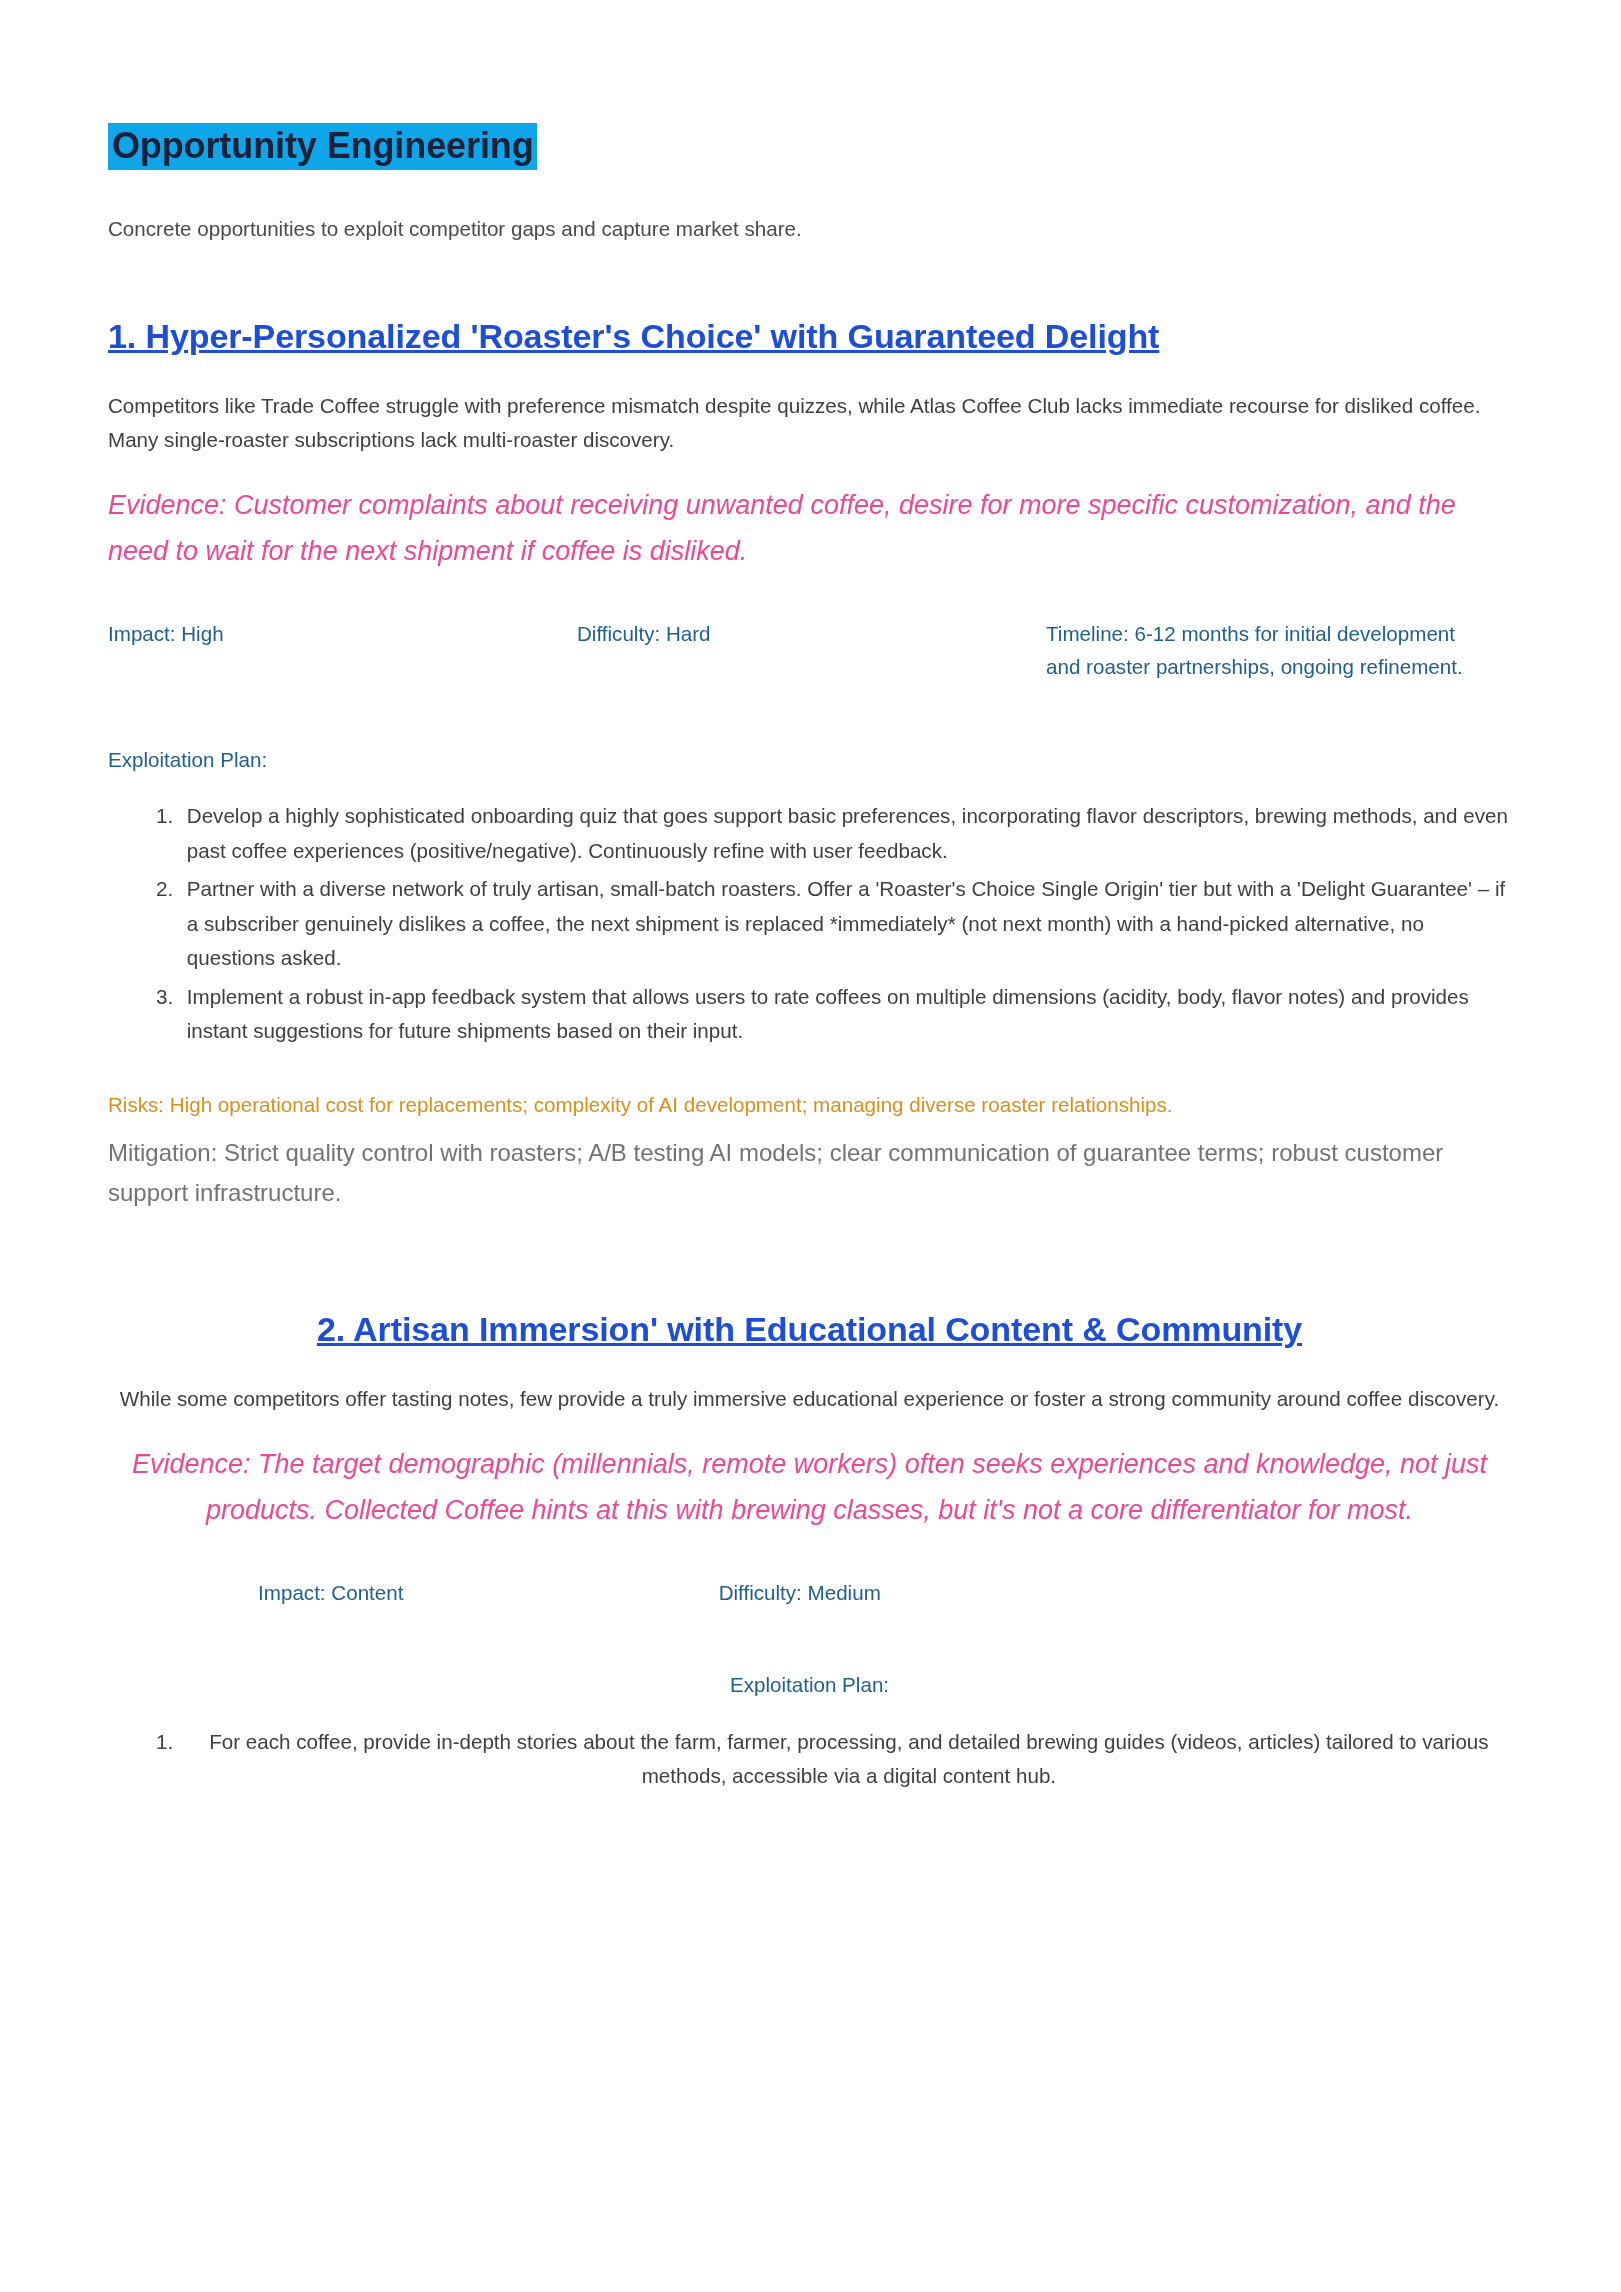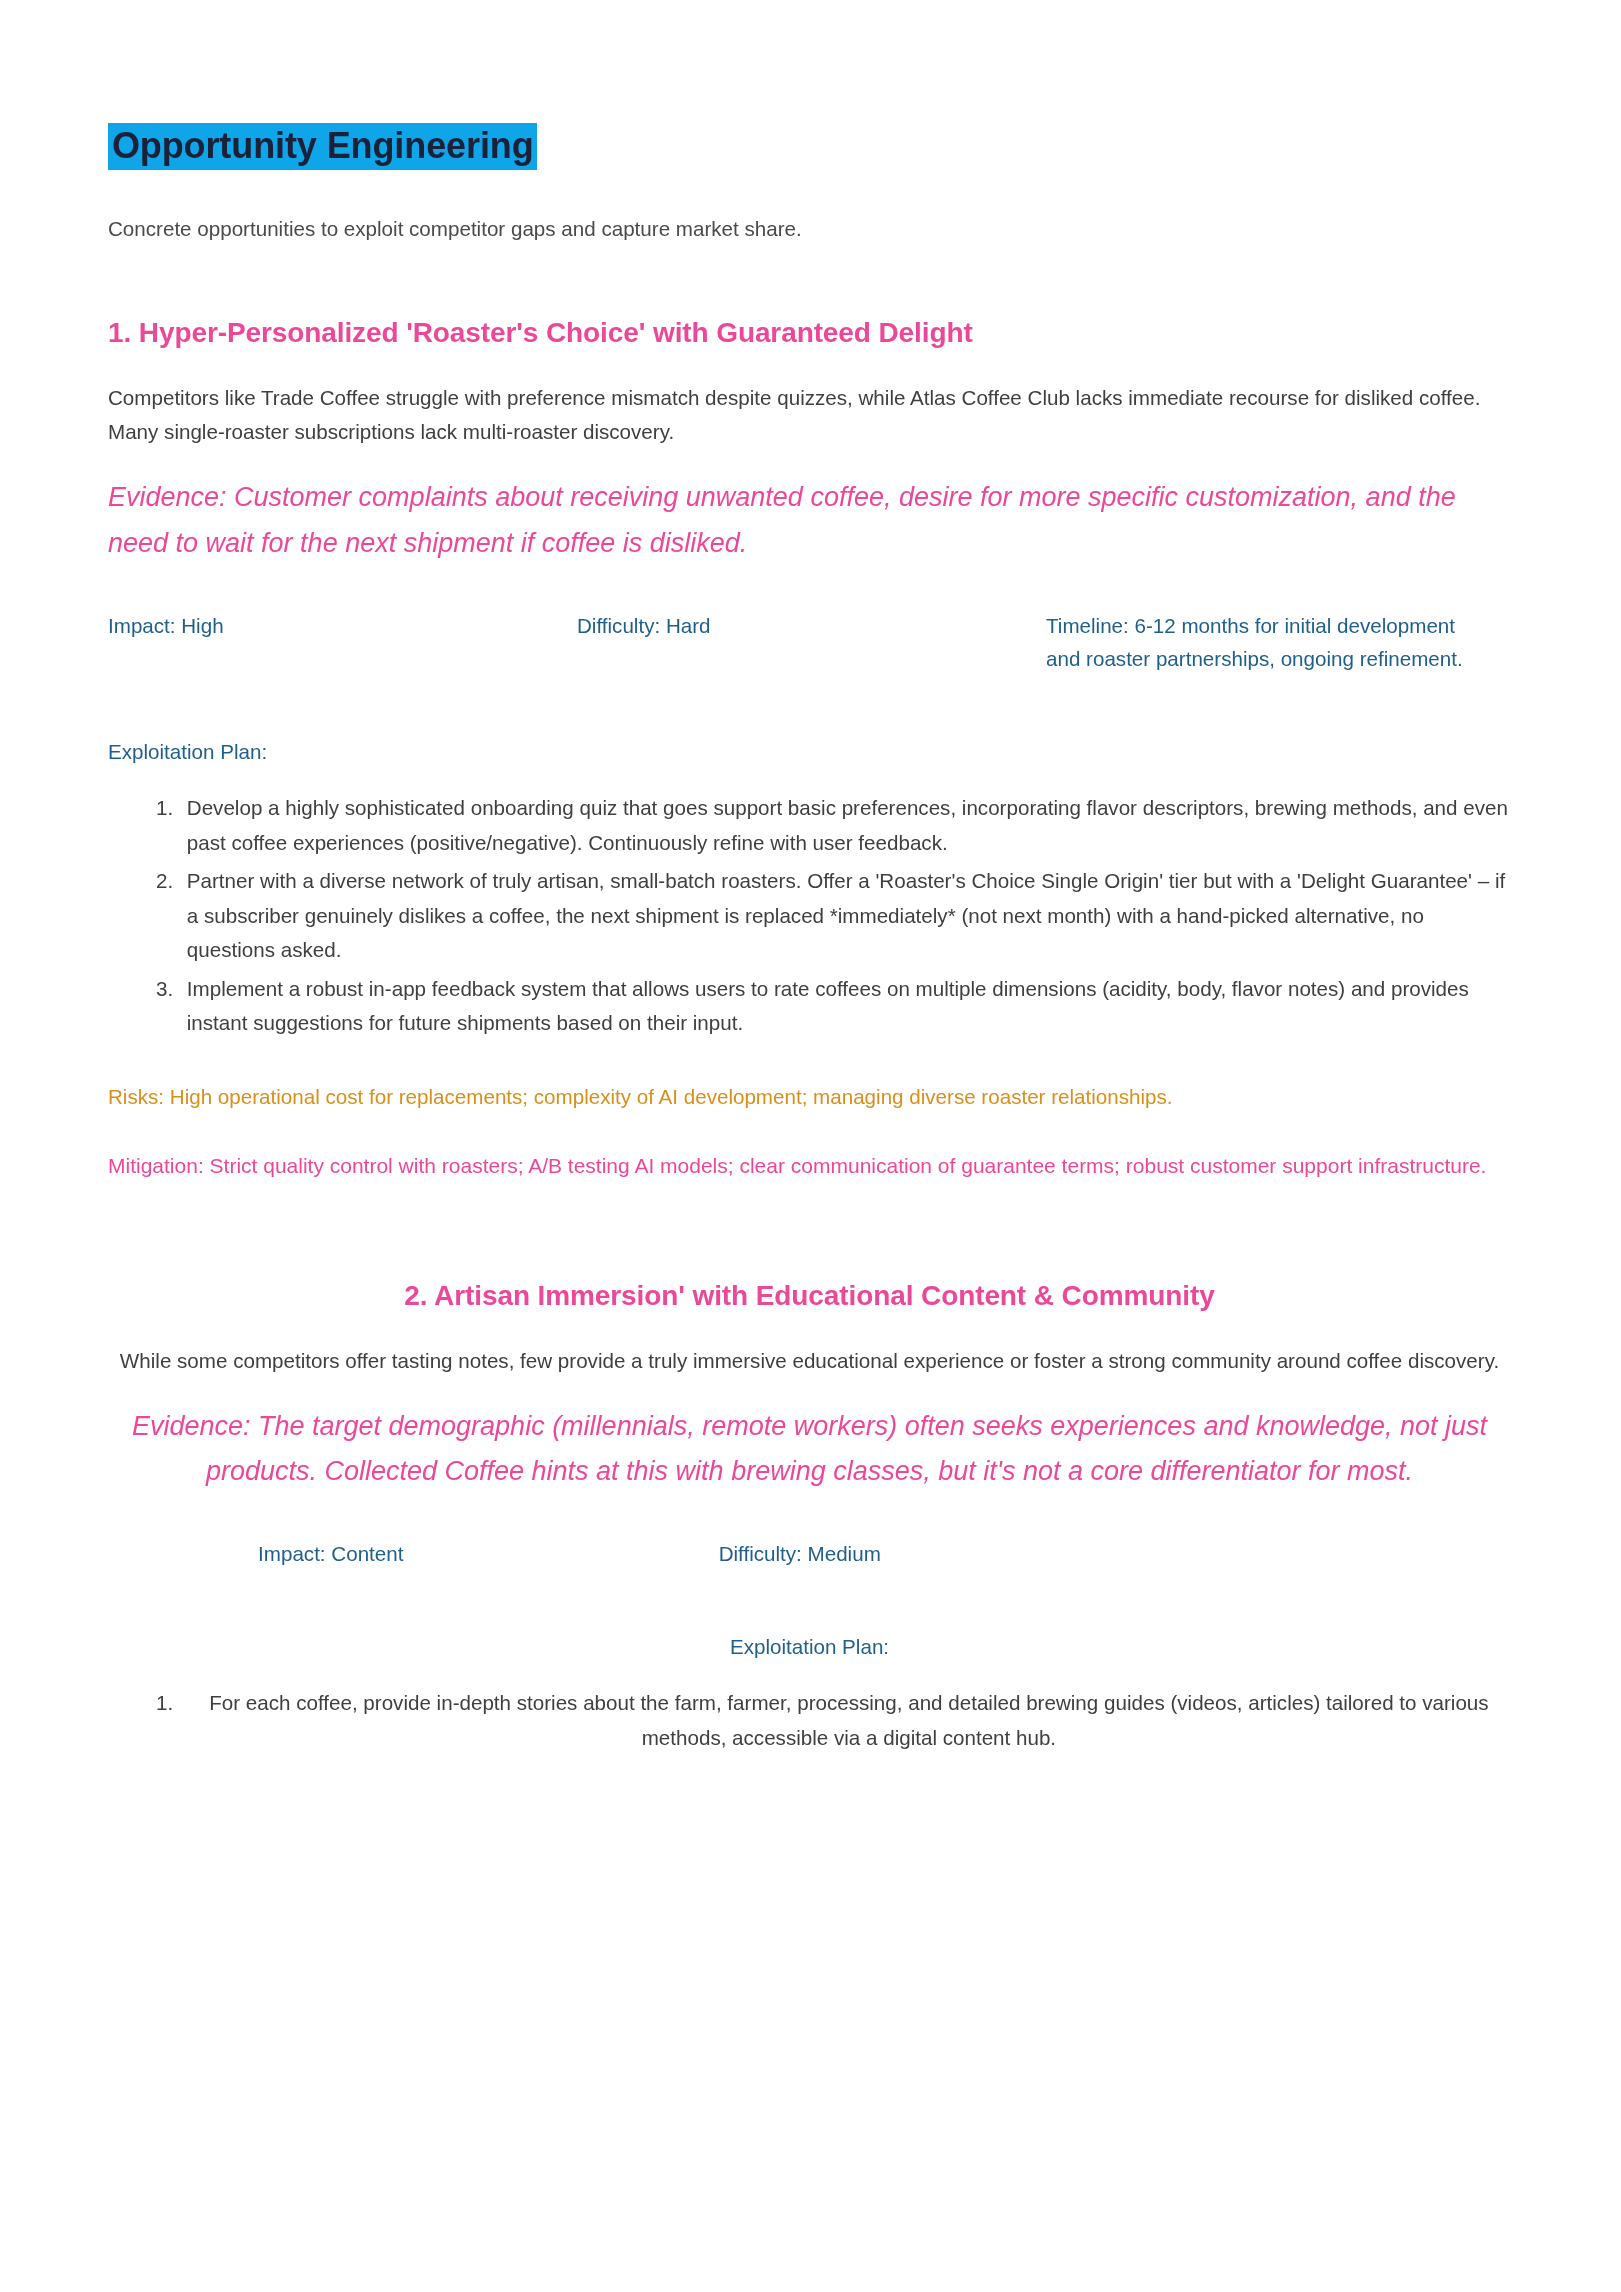--- a/index.html
+++ b/index.html
@@ -48,26 +48,27 @@
 
   
   .opportunity {
     margin-top: 69px;
   }
   .opportunity + .opportunity {
     margin-top: 94px;
     text-align: center;
   }
   .opp-heading {
-    font-size: 28px;
+    font-size: 34px;
     font-weight: 700;
     line-height: 1.35;
-    color: #ec4899;
+    color: #1d4ed8;
     margin: 0 0 0 0;
     letter-spacing: -0.1px;
+    text-decoration: underline;
   }
   .opp-body {
     font-size: 20.6px;
     line-height: 1.68;
     color: #3f3f3f;
     margin: 29px 0 0 0;
   }
   .opp-evidence {
     font-size: 27px;
     font-style: italic;
@@ -112,24 +113,24 @@
   }
 
   
   .risks {
     font-size: 20.6px;
     line-height: 1.68;
     color: #d9901a;
     margin: 39px 0 9px 0;
   }
   .mitigation {
-    font-size: 21px;
+    font-size: 24px;
     line-height: 1.68;
-    color: #ec4899;
-    margin: 33px 0 0 0;
+    color: #737373;
+    margin: 10px 0 0 0;
   }
 </style>
 </head>
 <body>
 
 <div class="page">
 
   <h1 class="doc-title"><span class="hl">Opportunity Engineering</span></h1>
 
   <p class="doc-subtitle">Concrete opportunities to exploit competitor gaps and capture market share.</p>

